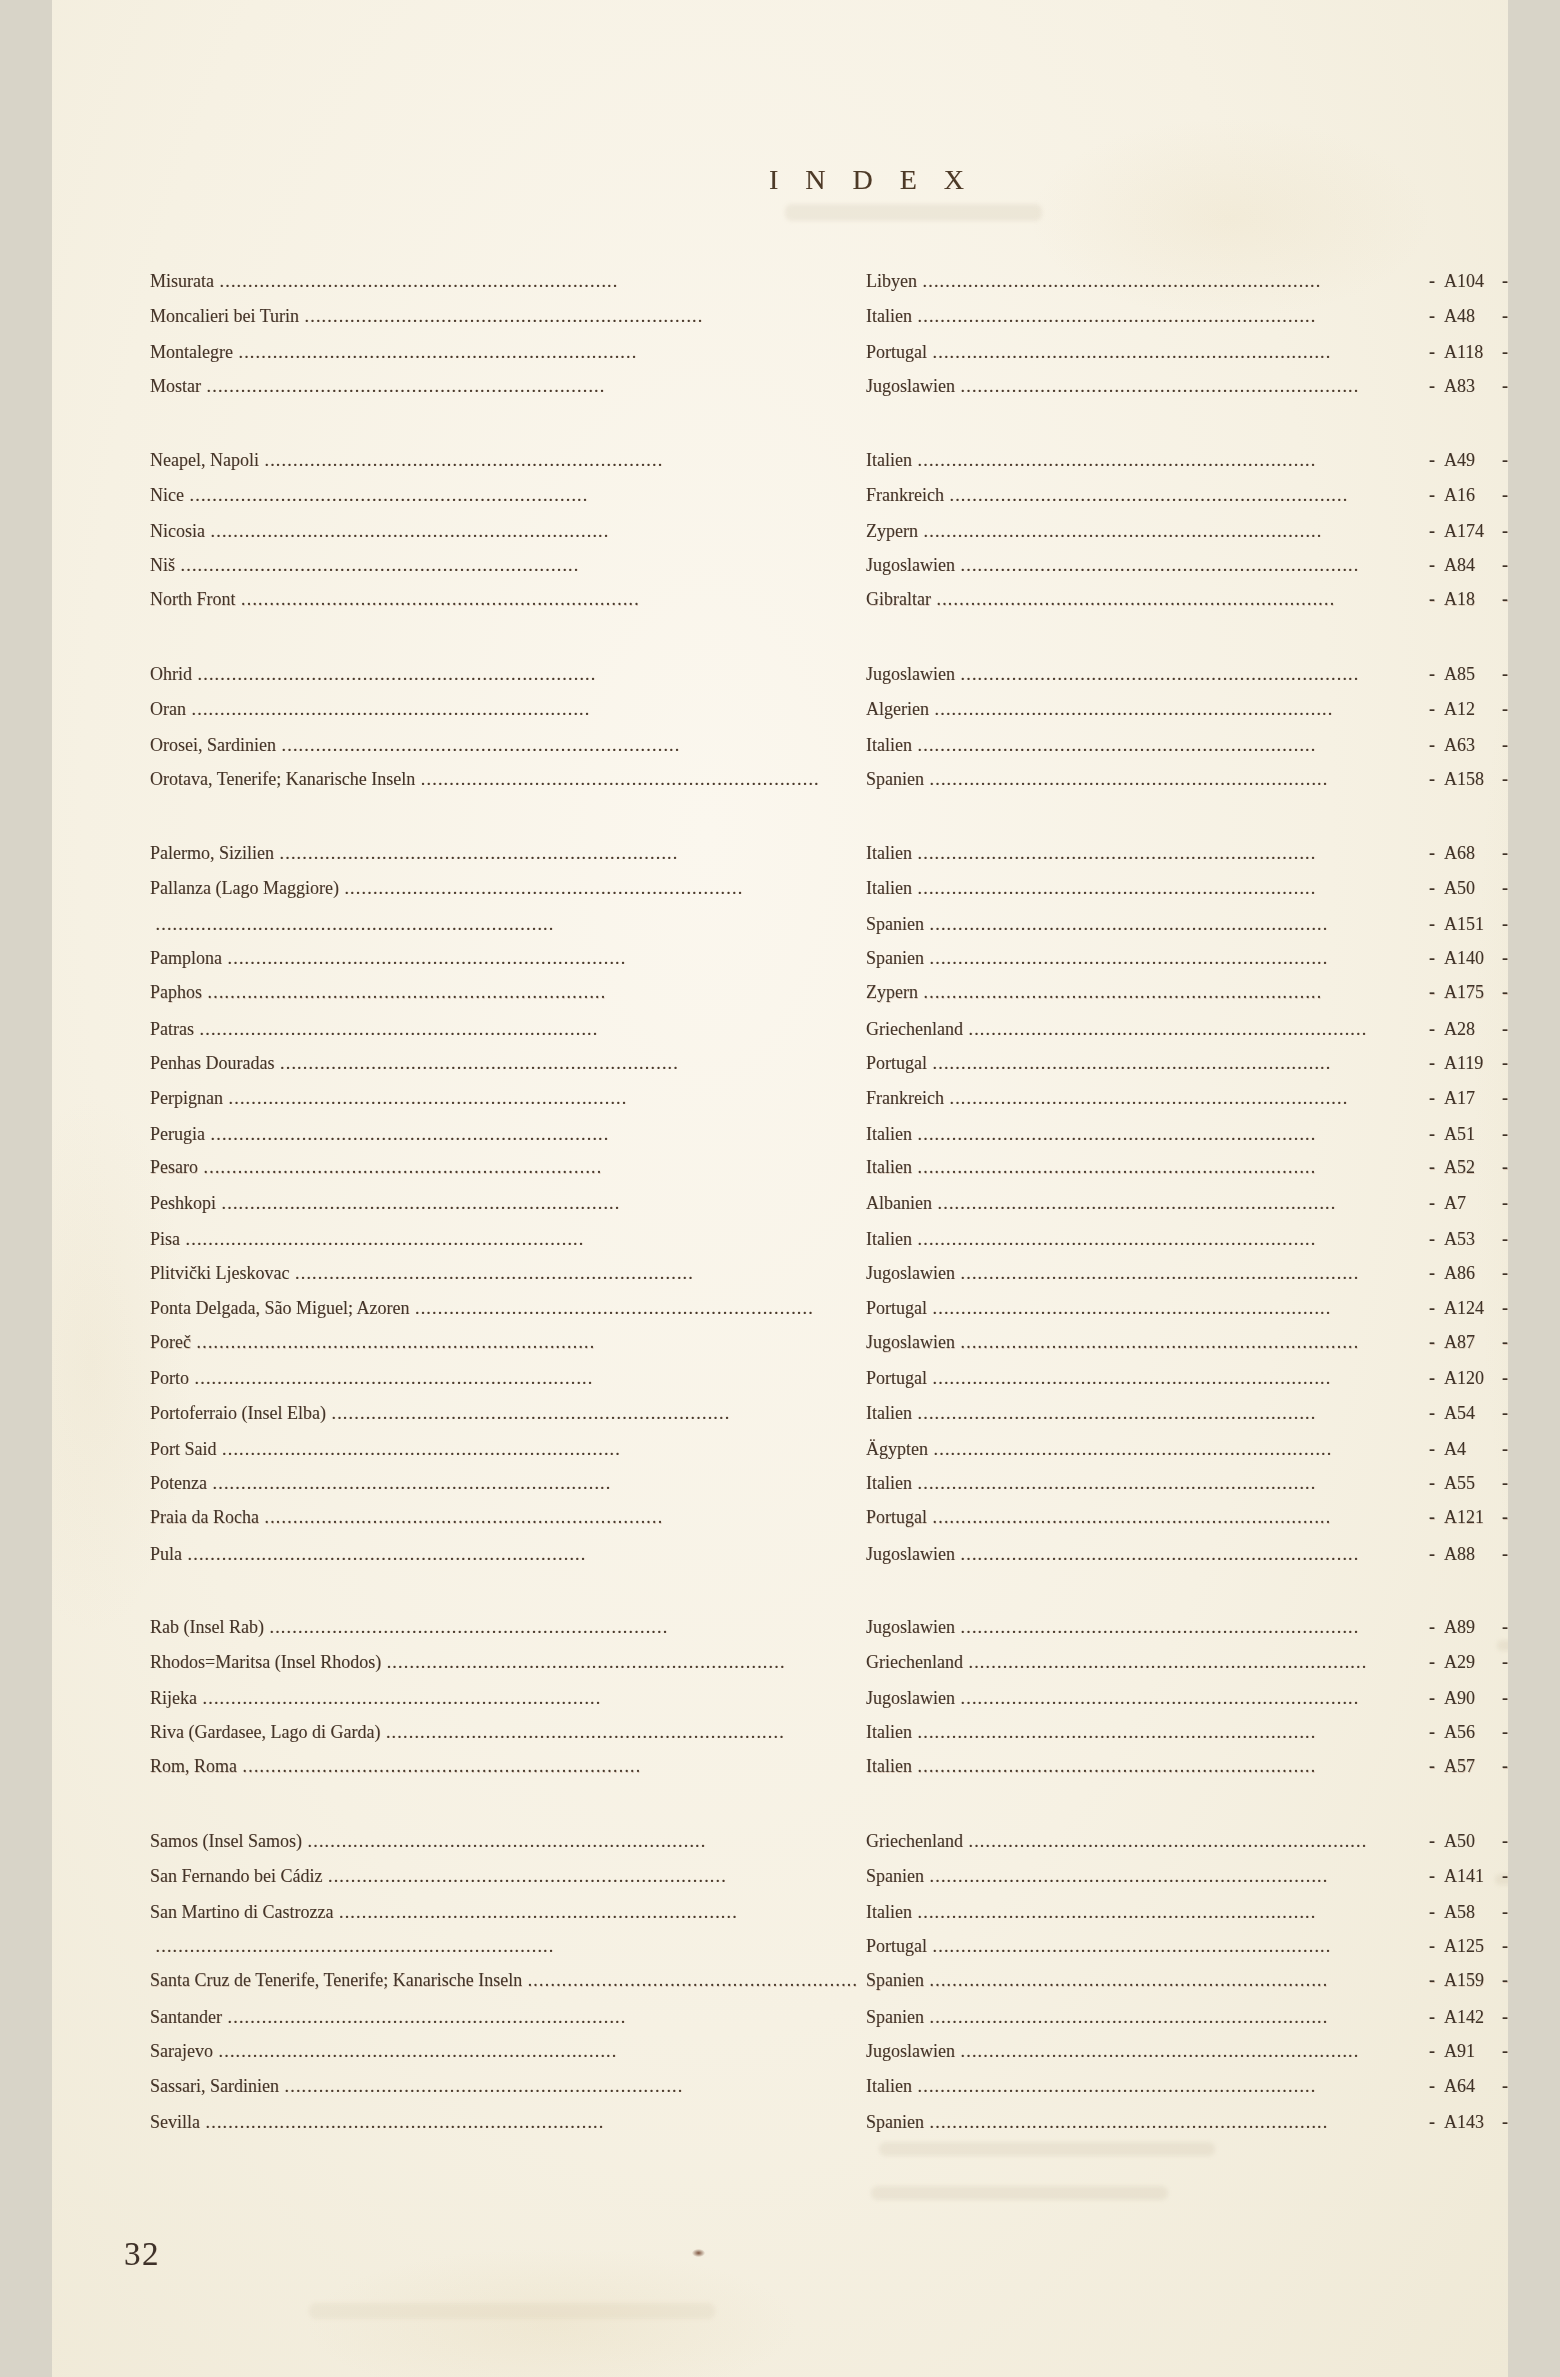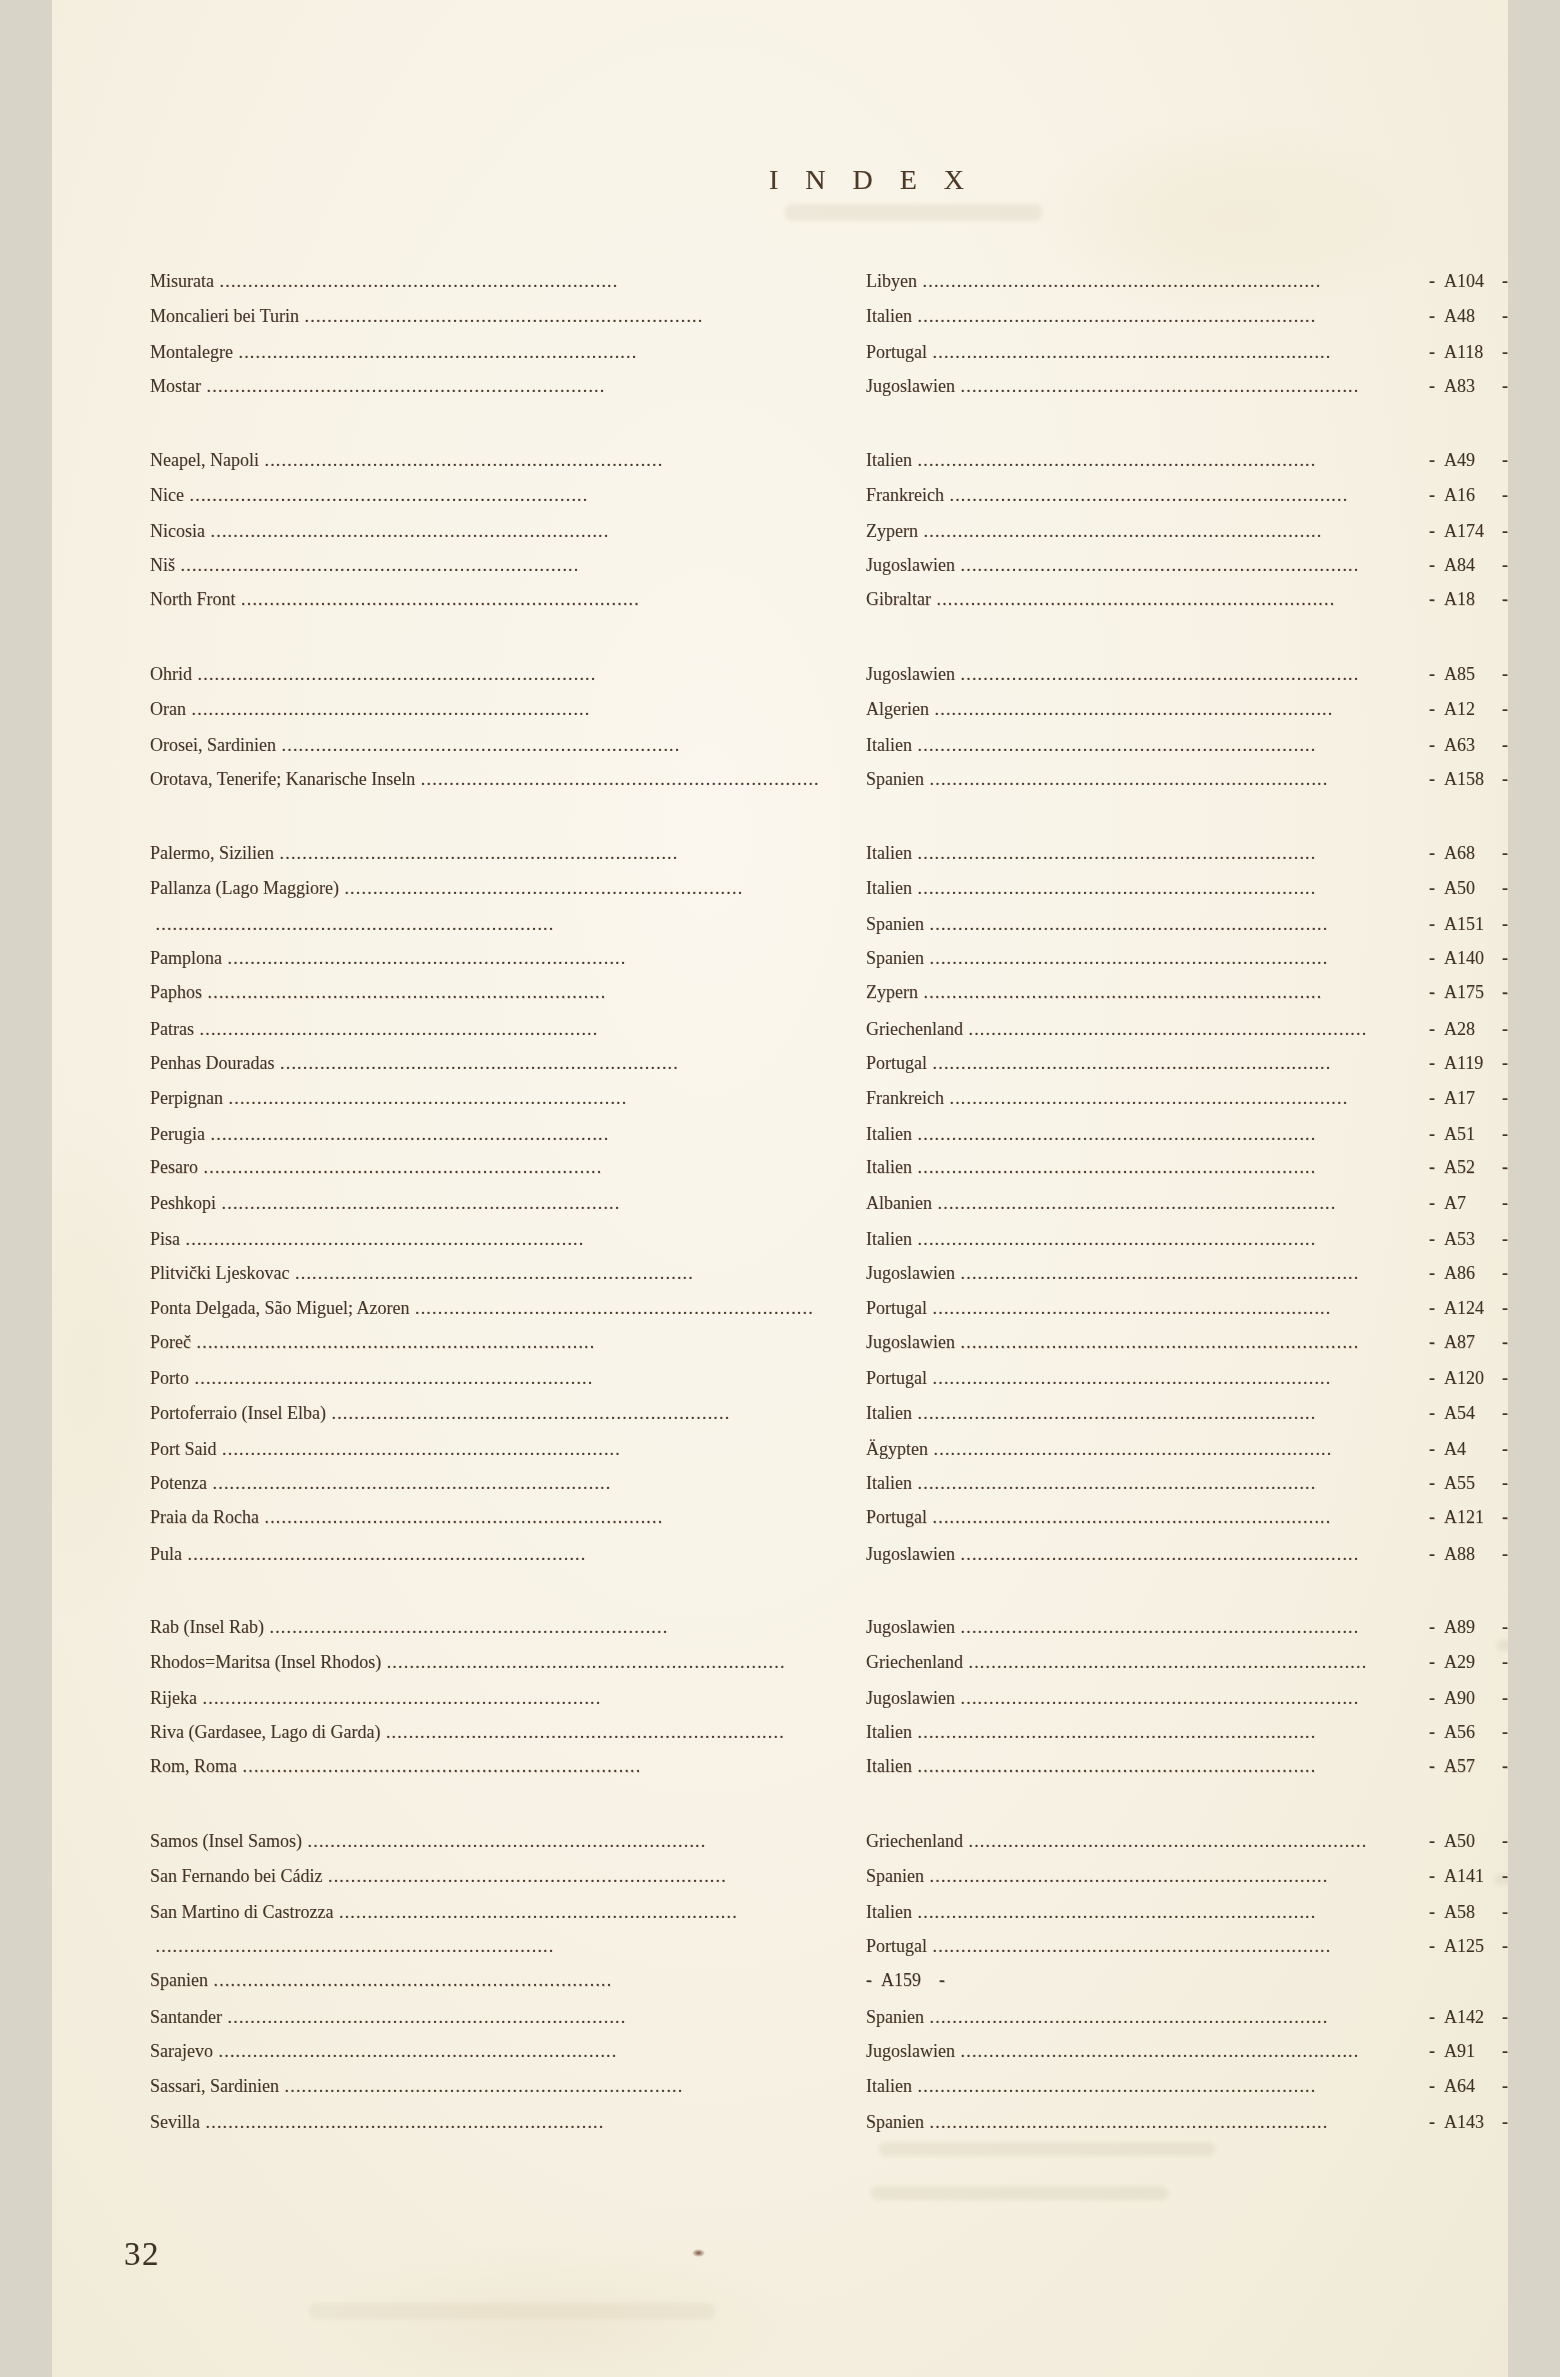--- a/index.html
+++ b/index.html
@@ -561,20 +561,24 @@
       <span class="leader">......................................................................</span>
     </div>
     <div class="cell">
       <span class="txt country-txt">Portugal</span>
       <span class="leader">......................................................................</span>
     </div>
     <div class="ref"><span class="dash">-</span><span class="ref-letter">A</span><span class="ref-num">125</span><span class="dash right">-</span></div>
   </div>
         <div class="row">
     <div class="cell">
+      <span class="txt place-txt">Santa Cruz de Tenerife, Tenerife; Kanarische Inseln</span>
+      <span class="leader">......................................................................</span>
+    </div>
+    <div class="cell">
       <span class="txt country-txt">Spanien</span>
       <span class="leader">......................................................................</span>
     </div>
     <div class="ref"><span class="dash">-</span><span class="ref-letter">A</span><span class="ref-num">159</span><span class="dash right">-</span></div>
   </div>
         <div class="row">
     <div class="cell">
       <span class="txt place-txt">Santander</span>
       <span class="leader">......................................................................</span>
     </div>

